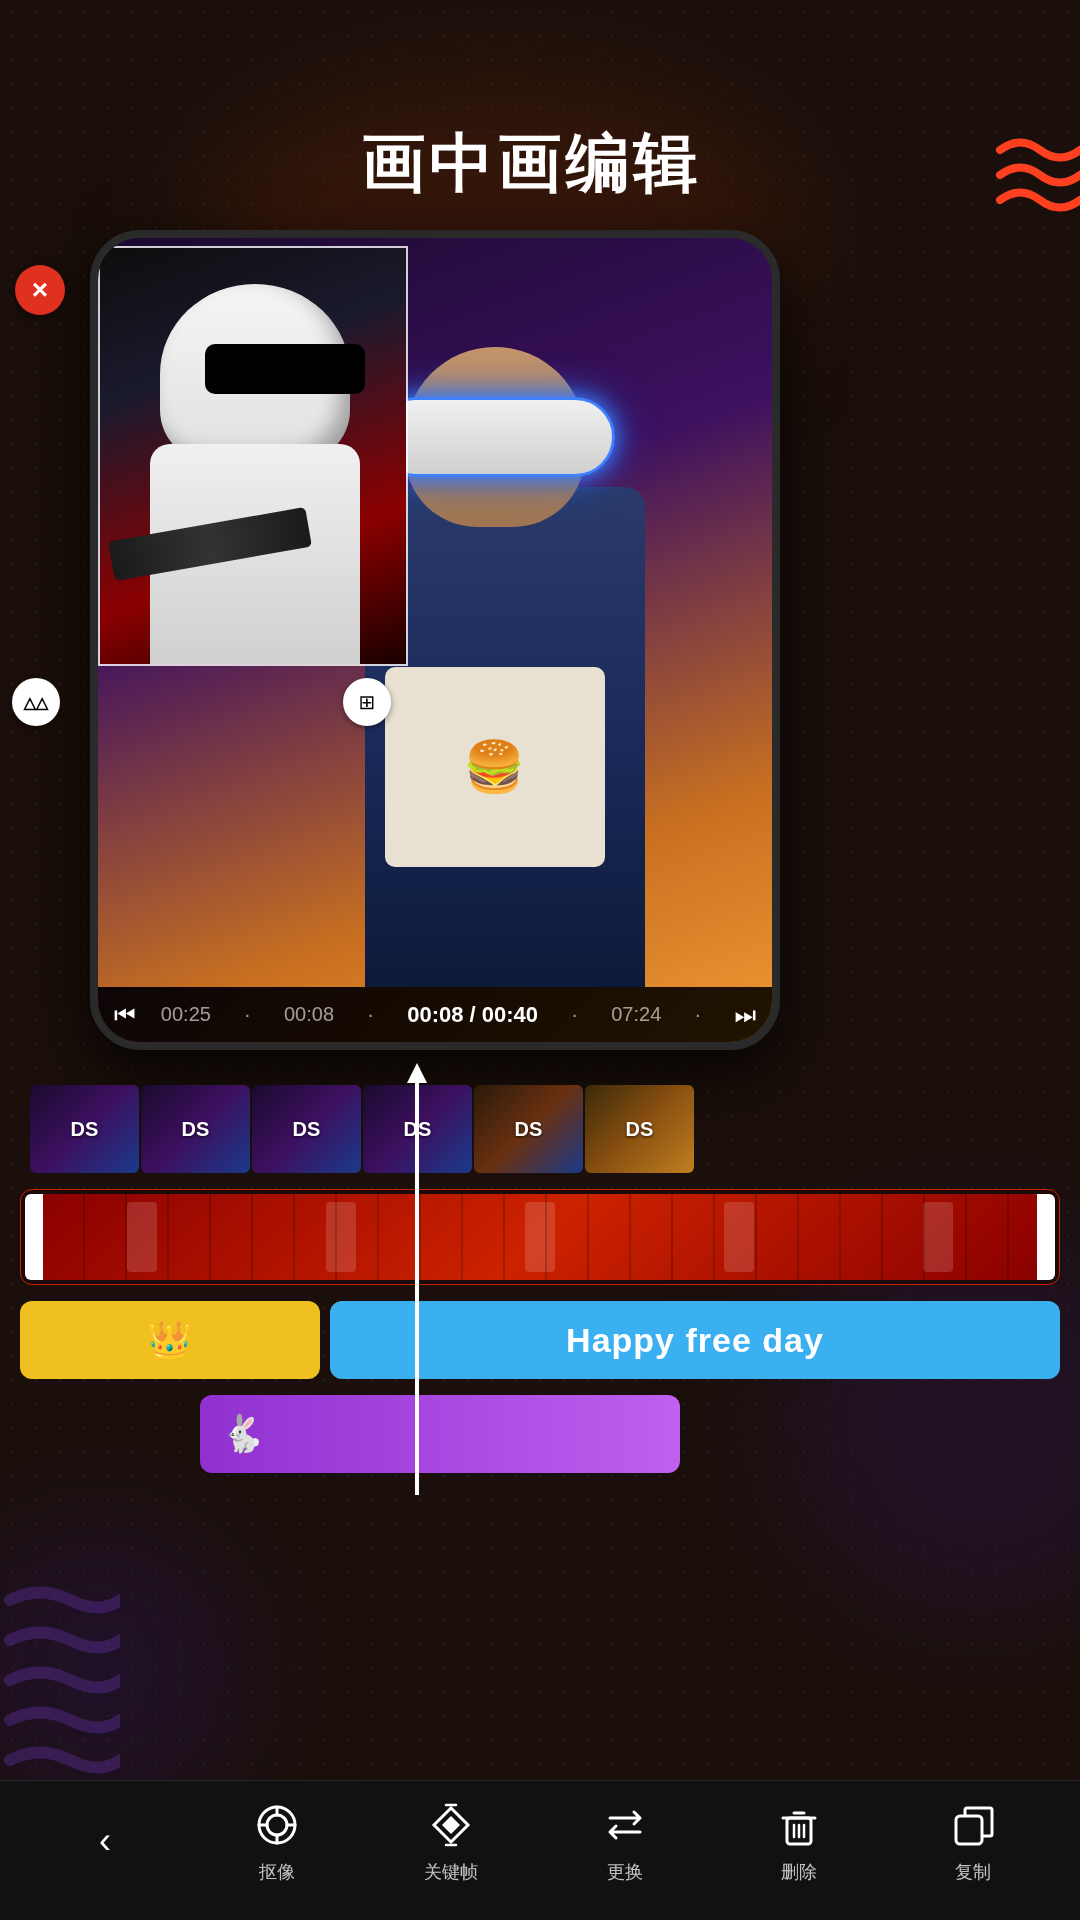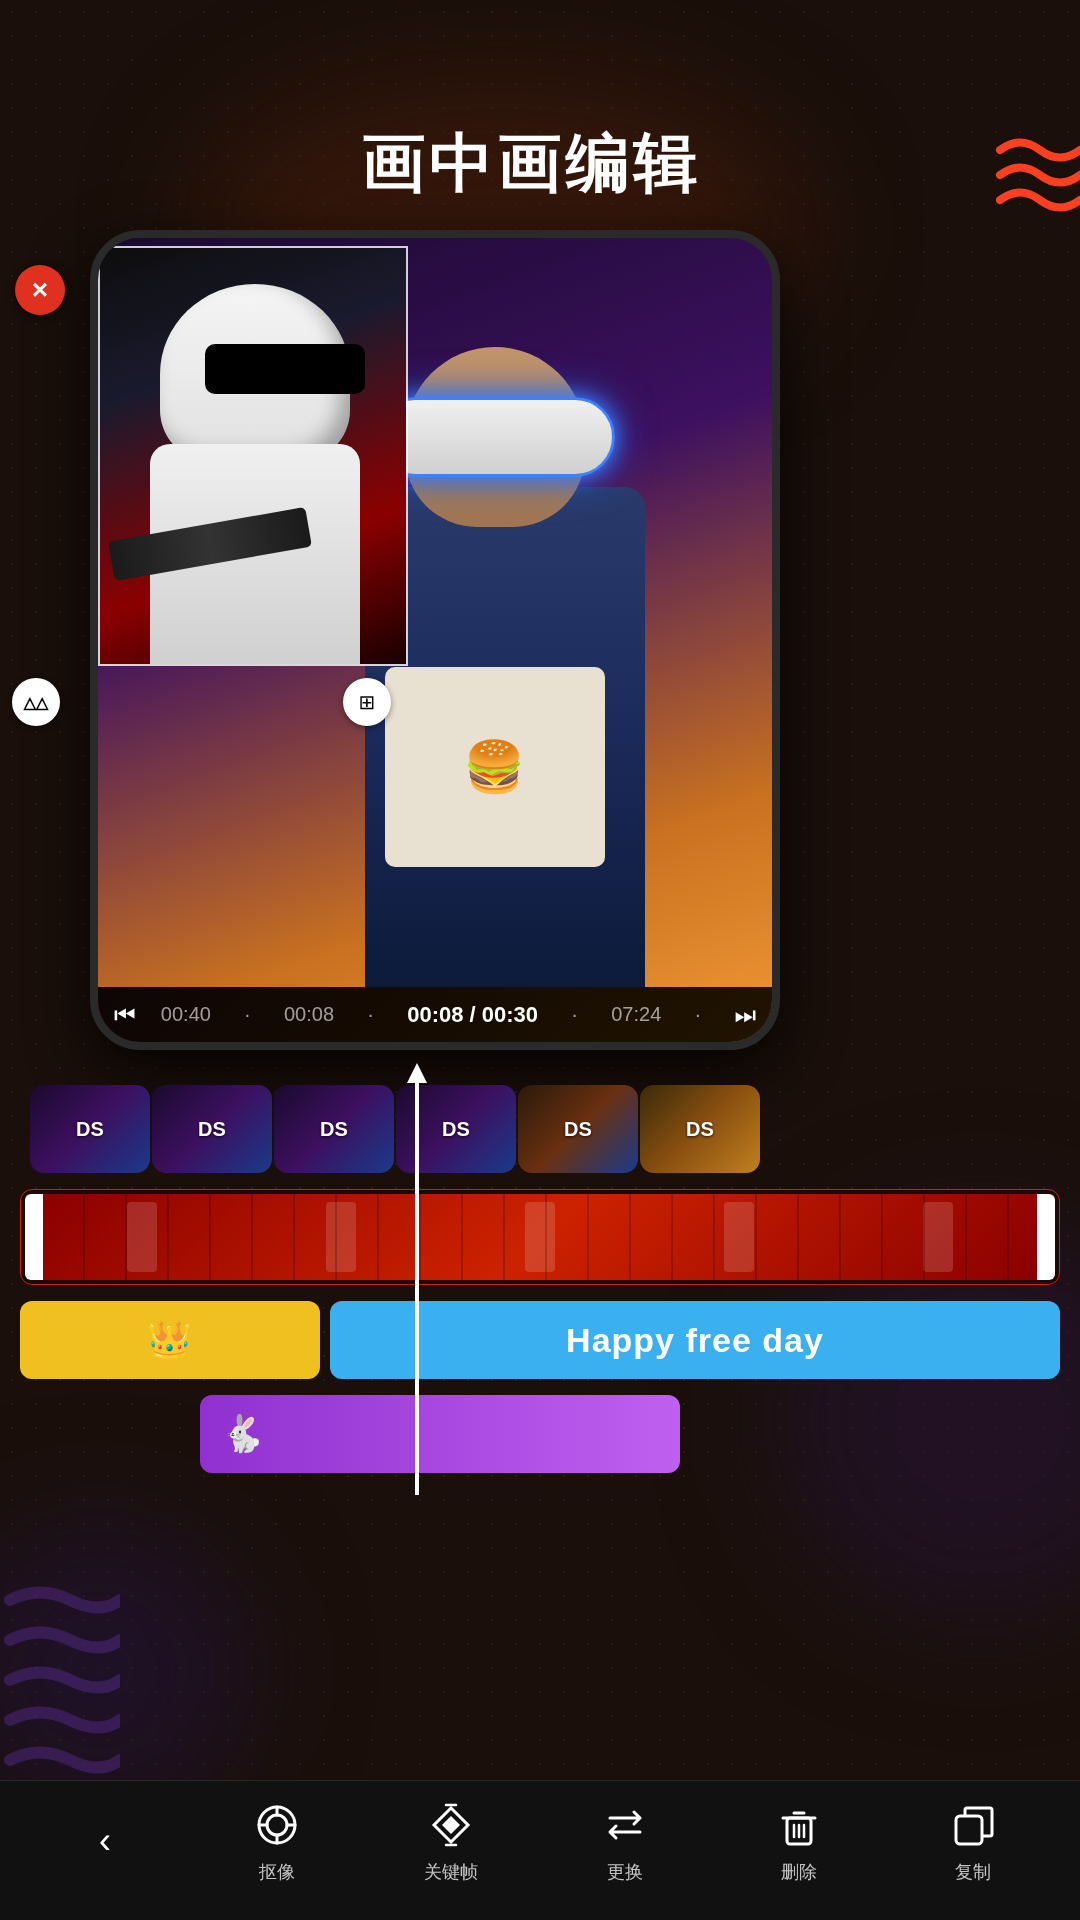--- a/index.html
+++ b/index.html
@@ -265,23 +265,23 @@
     
     .video-track-main {
       display: flex;
       gap: 2px;
       margin-bottom: 16px;
       position: relative;
       padding-left: 10px;
     }
 
     .video-thumb {
-      width: 120px;
+      width: 109px;
       height: 88px;
-      border-radius: 14px;
+      border-radius: 6px;
       overflow: hidden;
       flex-shrink: 0;
       position: relative;
     }
 
     .video-thumb-content {
       width: 100%;
       height: 100%;
       background: linear-gradient(135deg, #1a0a2e 0%, #3d1060 50%, #1a3a8a 100%);
       display: flex;
@@ -570,28 +570,28 @@
             <div class="st-visor"></div>
           </div>
           <div class="st-body"></div>
           <div class="st-gun"></div>
         </div>
       </div>
     </div>
 
     <div class="phone-timeline">
       <span class="play-btn-phone">⏮</span>
-      <span class="time-marker">00:40</span>
+      <span class="time-marker">00:25</span>
       <span class="time-marker" style="margin: 0 8px;">·</span>
       <span class="time-marker">00:08</span>
       <span class="time-marker" style="margin: 0 8px;">·</span>
       <span class="time-current">
         <span>00:08</span>
         <span> / </span>
-        <span>00:30</span>
+        <span>00:40</span>
       </span>
       <span class="time-marker" style="margin: 0 8px;">·</span>
       <span class="time-marker">07:24</span>
       <span class="time-marker" style="margin: 0 8px;">·</span>
       <span class="play-btn-phone">⏭</span>
     </div>
   </div>
 </div>
 
 <div class="timeline-section">

